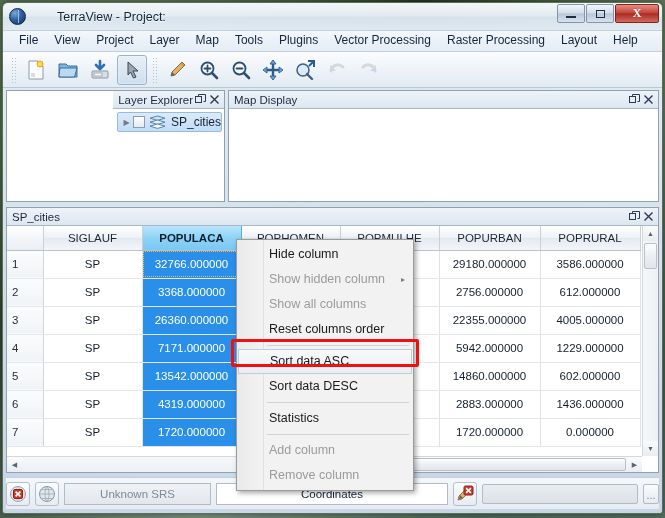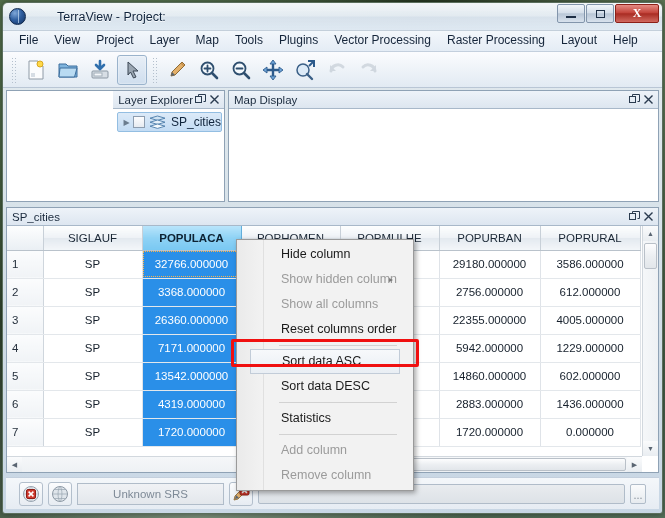--- a/index.html
+++ b/index.html
@@ -254,21 +254,21 @@
   }
 
   
   #ctxmenu {
     position: absolute;
     left: 233px; top: 236px;
     width: 178px;
     background: #f2f2f2;
     border: 1px solid #9a9a9a;
     box-shadow: 2px 2px 5px rgba(0,0,0,.35);
-    padding: 2px 12px;
+    padding: 2px 0;
     z-index: 50;
   }
   #ctxmenu::before {
     content: ""; position: absolute; left: 0; top: 0; bottom: 0; width: 26px;
     background: linear-gradient(90deg,#eaeaea,#f2f2f2);
     border-right: 1px solid #e0e0e0;
   }
   .ctx-item {
     position: relative;
     height: 25px; line-height: 25px;
@@ -301,21 +301,21 @@
     pointer-events: none;
   }
 
   
   #statusbar {
     position: absolute;
     left: 3px; right: 3px; bottom: 4px; height: 32px;
     background: linear-gradient(180deg, #f4f7fa 0%, #e6ecf3 100%);
     border-top: 1px solid #c3cfdd;
     display: flex; align-items: center;
-    padding: 0 13px; gap: 5px;
+    padding: 0 0; gap: 5px;
   }
   .sb-btn {
     width: 24px; height: 24px;
     border: 1px solid #b3bfcc; border-radius: 3px;
     background: linear-gradient(180deg,#fbfcfd,#e7ecf2);
     display: flex; align-items: center; justify-content: center;
     flex: none; cursor: default;
   }
   .sb-field {
     height: 22px;
@@ -673,20 +673,21 @@
         <path d="M6.6 6.6l4.8 4.8M11.4 6.6l-4.8 4.8" stroke="#fff" stroke-width="1.5"></path>
       </svg>
     </div>
     <div class="sb-btn">
       <svg width="18" height="18" viewBox="0 0 18 18">
         <circle cx="9" cy="9" r="7.5" fill="#dfe5eb" stroke="#8d99a5" stroke-width="1"></circle>
         <path d="M1.5 9h15M9 1.5c2.6 2.4 2.6 12.6 0 15M9 1.5c-2.6 2.4-2.6 12.6 0 15M3 4.5h12M3 13.5h12" fill="none" stroke="#97a3af" stroke-width=".7"></path>
       </svg>
     </div>
     <div class="sb-field" id="srs-field">Unknown SRS</div>
+    <div class="sb-field white" id="coord-field">Coordinates</div>
     <div class="sb-btn">
       <svg width="18" height="18" viewBox="0 0 18 18">
         <path d="M12 2l3 3-9 9-4 1 1-4z" fill="#e3b06a" stroke="#8d6a35" stroke-width=".9" stroke-linejoin="round"></path>
         <path d="M3 14l4-1-3-3z" fill="#5a6570"></path>
         <rect x="8" y="1" width="9" height="9" rx="1.5" fill="#cf3a2f" stroke="#8e1d15"></rect>
         <path d="M10.1 3.1l4.8 4.8M14.9 3.1l-4.8 4.8" stroke="#fff" stroke-width="1.5"></path>
       </svg>
     </div>
     <div id="progress-field"></div>
     <div class="dots-btn">⋯</div>

